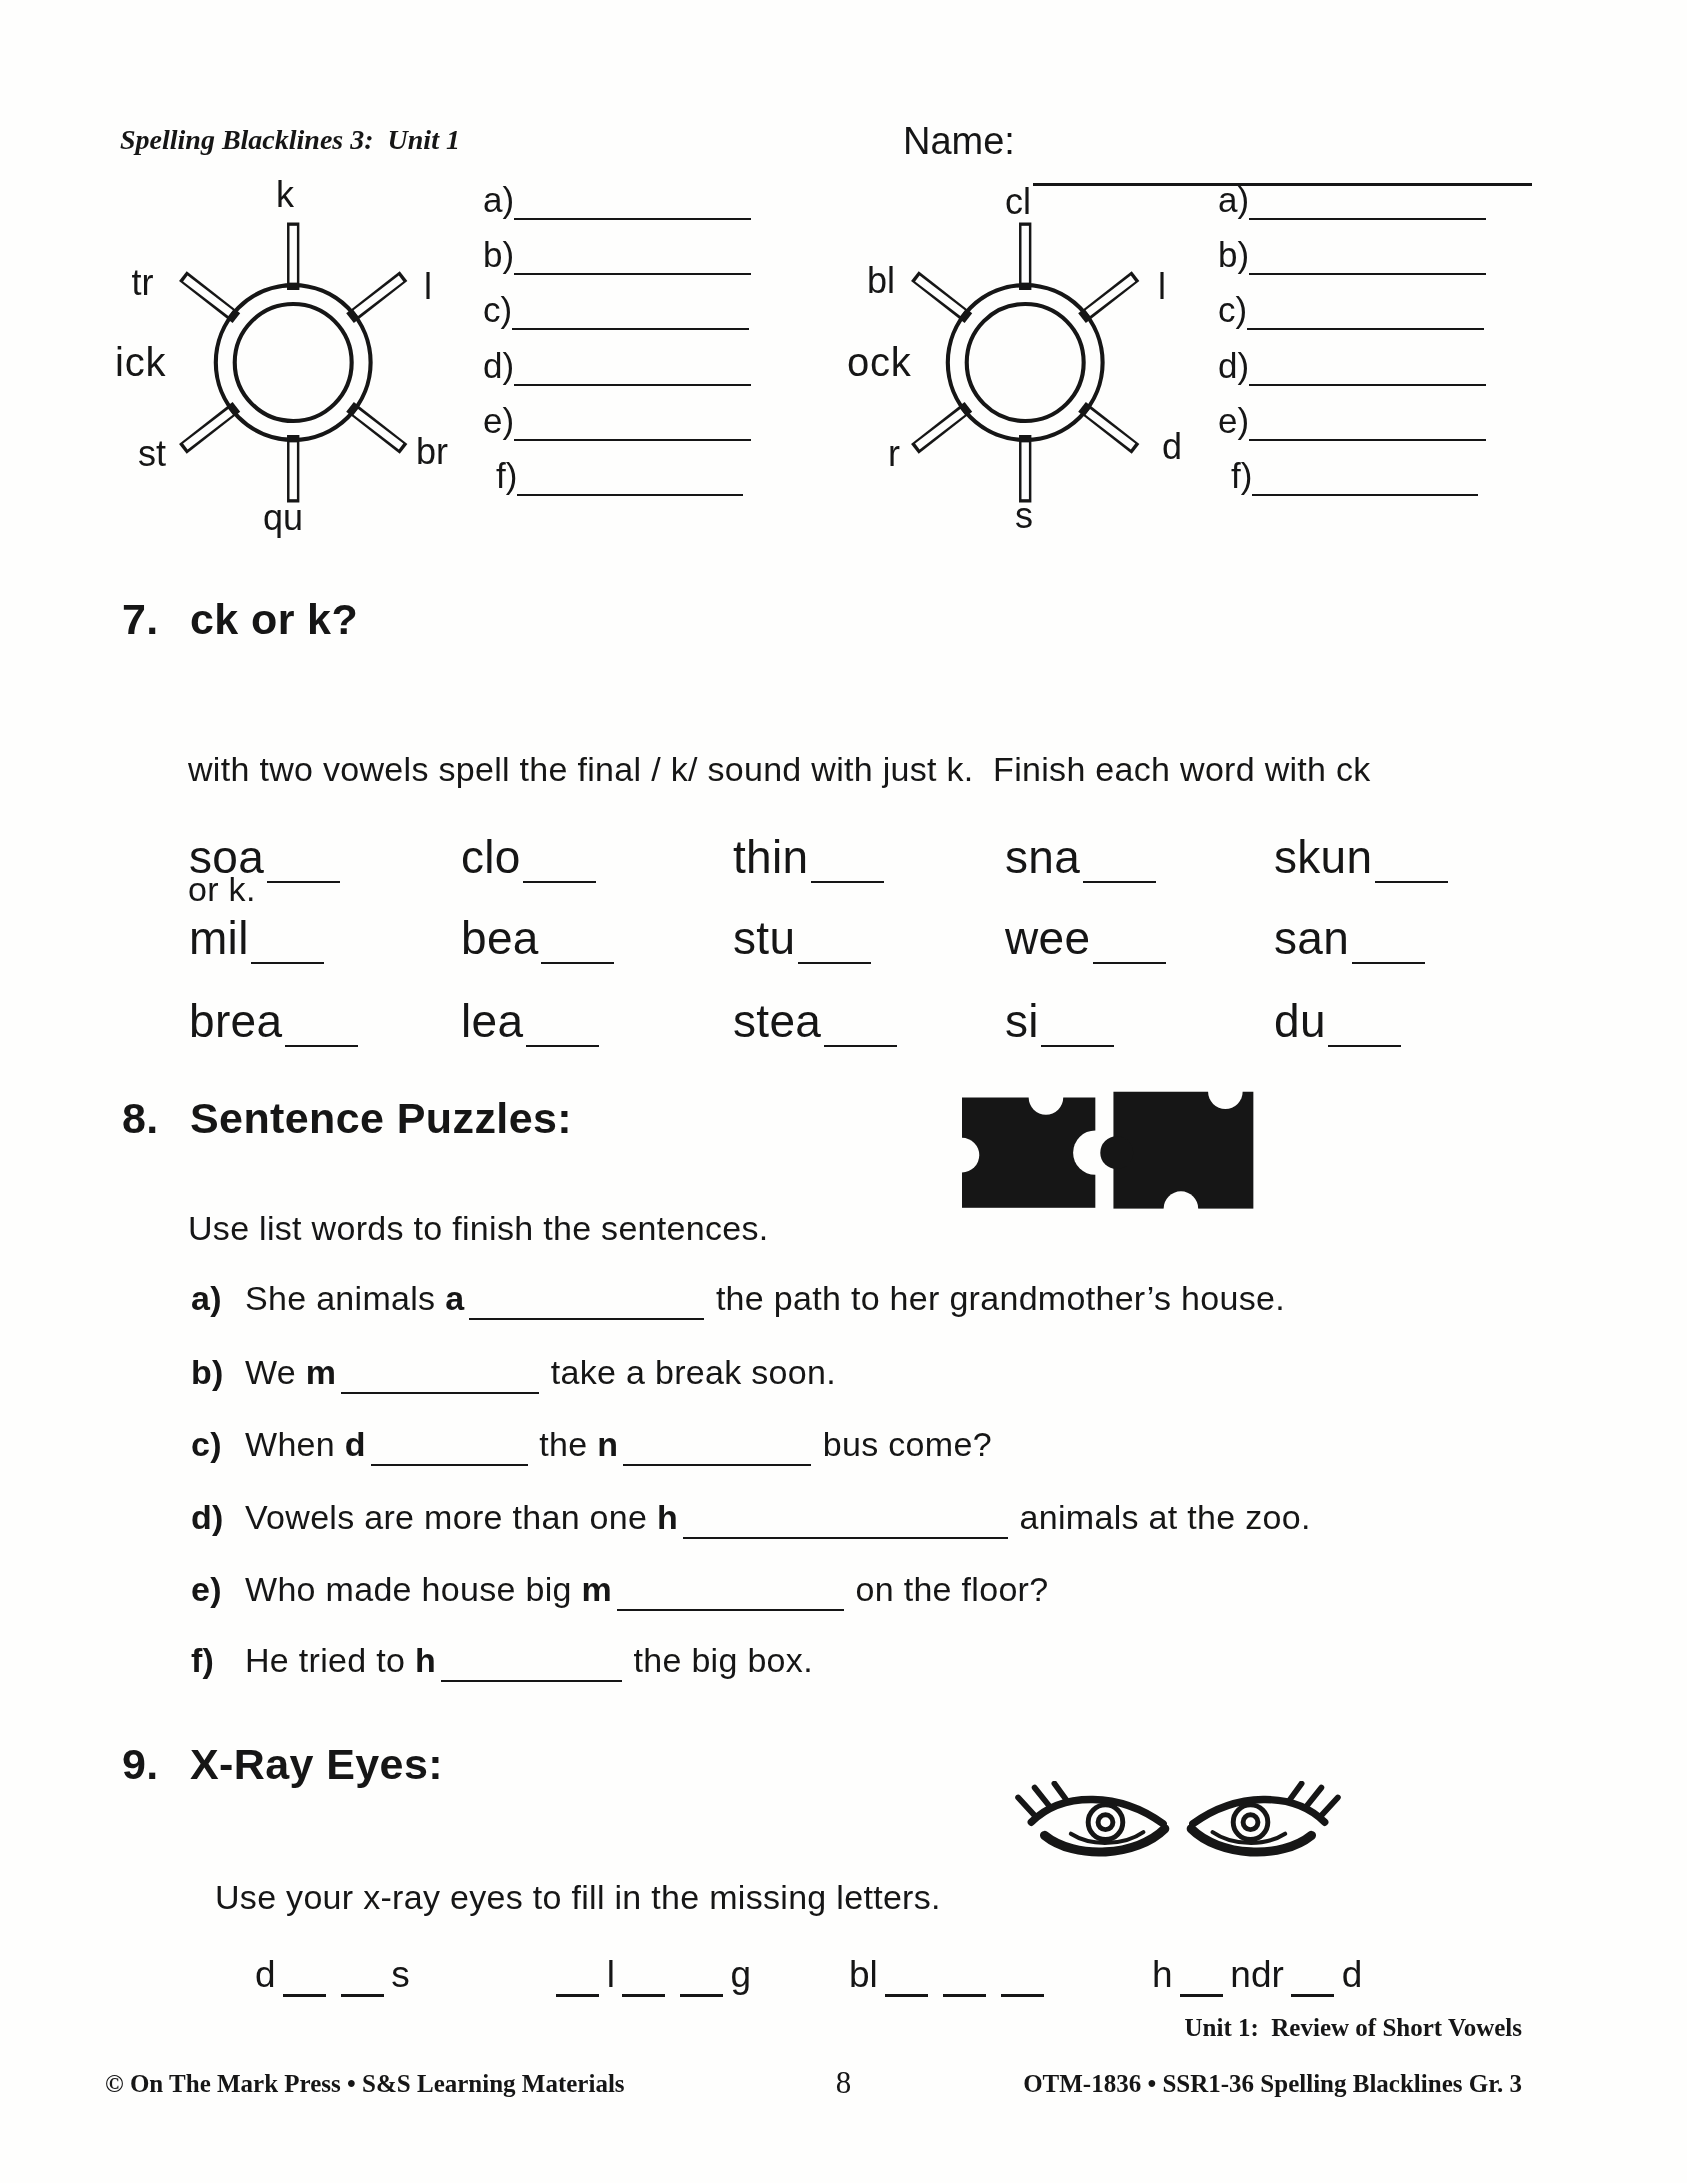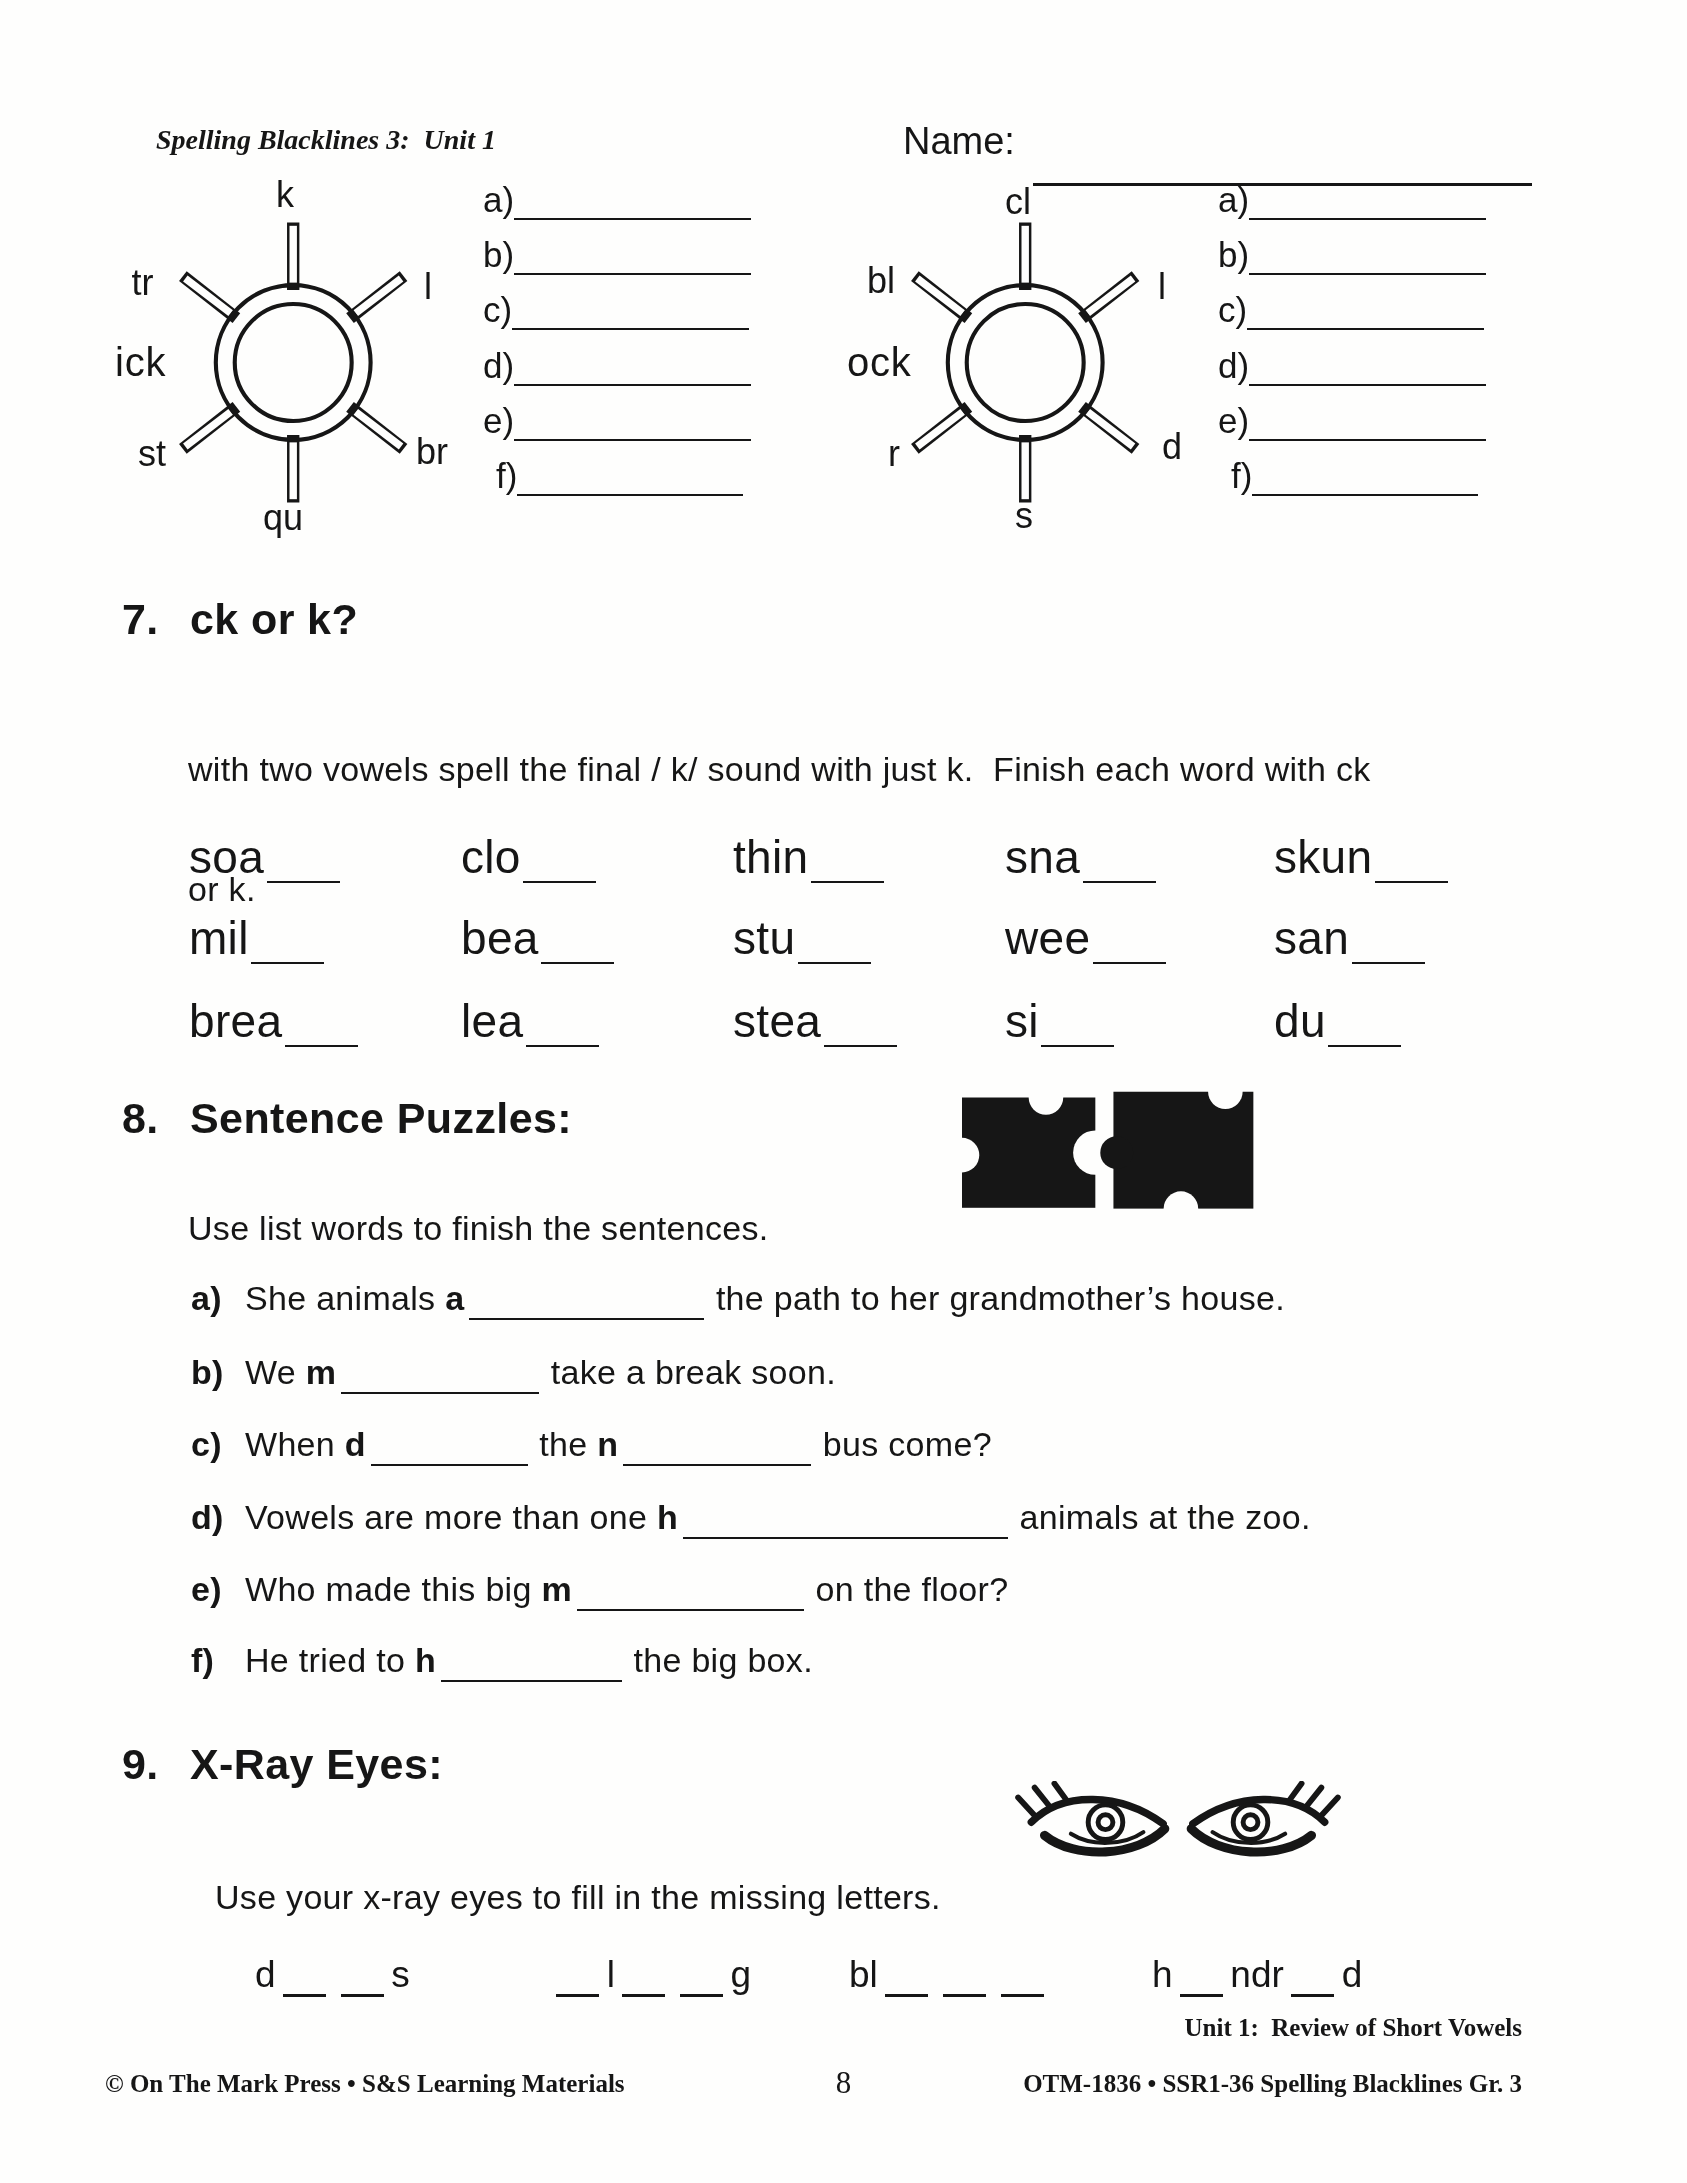--- a/index.html
+++ b/index.html
@@ -1,20 +1,20 @@
 <!DOCTYPE html>
 <html style="font-size:13px"><head>
 <meta charset="utf-8">
 <style>
   html,body{margin:0;padding:0;background:#e9e9e9;}
   .page{position:relative;width:1687px;height:2183px;background:#fefefd;
         font-family:"Liberation Sans",sans-serif;color:#161616;overflow:hidden;}
   
   .booklet{position:absolute;left:120px;top:124px;font-family:"Liberation Serif",serif;
-           font-style:italic;font-weight:700;font-size:28px;white-space:pre-wrap;margin-left:36px;}
+           font-style:italic;font-weight:700;font-size:28px;white-space:pre-wrap;}
   .name-label{position:absolute;left:903px;top:120px;font-size:38px;}
   .name-line{position:absolute;left:1033px;top:132px;width:499px;height:51px;
              border-bottom:3.3px solid #161616;}
   
   .wheel{position:absolute;width:363px;height:387px;}
   #wheel1{left:115px;top:169px;} #wheel2{left:847px;top:169px;}
   .wheel svg{position:absolute;left:0;top:0;}
   .wheel-center{position:absolute;left:0;top:171px;width:356px;
                 font-size:40px;letter-spacing:0.8px;}
   .spoke-label{position:absolute;font-size:36px;}
@@ -189,21 +189,21 @@
   <div class="instr" id="instr8">Use list words to finish the sentences.</div>
 
   <div class="sentence" style="top:1279px"><span class="s-label">a)</span><span>She animals </span><span class="s-letter">a</span><span class="s-blank bl-a"></span><span>the path to her grandmother’s house.</span></div>
 
   <div class="sentence" style="top:1353px"><span class="s-label">b)</span><span>We </span><span class="s-letter">m</span><span class="s-blank bl-b"></span><span>take a break soon.</span></div>
 
   <div class="sentence" style="top:1425px"><span class="s-label">c)</span><span>When </span><span class="s-letter">d</span><span class="s-blank bl-c1"></span><span>the </span><span class="s-letter">n</span><span class="s-blank bl-c2"></span><span>bus come?</span></div>
 
   <div class="sentence" style="top:1498px"><span class="s-label">d)</span><span>Vowels are more than one </span><span class="s-letter">h</span><span class="s-blank bl-d"></span><span>animals at the zoo.</span></div>
 
-  <div class="sentence" style="top:1570px"><span class="s-label">e)</span><span>Who made this big </span><span class="s-letter">m</span><span class="s-blank bl-e"></span><span>on the floor?</span></div>
+  <div class="sentence" style="top:1570px"><span class="s-label">e)</span><span>Who made house big </span><span class="s-letter">m</span><span class="s-blank bl-e"></span><span>on the floor?</span></div>
 
   <div class="sentence" style="top:1641px"><span class="s-label">f)</span><span>He tried to </span><span class="s-letter">h</span><span class="s-blank bl-f"></span><span>the big box.</span></div>
 
   <div class="sec-head" id="sec9"><span class="sec-num">9.</span><span>X-Ray Eyes:</span></div>
 
   <svg class="eyes-art" width="330" height="89" viewBox="0 0 400 108">
     <g stroke="#161616" fill="none" stroke-linecap="round">
       <line x1="28" y1="44" x2="6" y2="20" stroke-width="7"></line>
       <line x1="46" y1="33" x2="26" y2="8" stroke-width="7"></line>
       <line x1="66" y1="25" x2="50" y2="3" stroke-width="7"></line>

